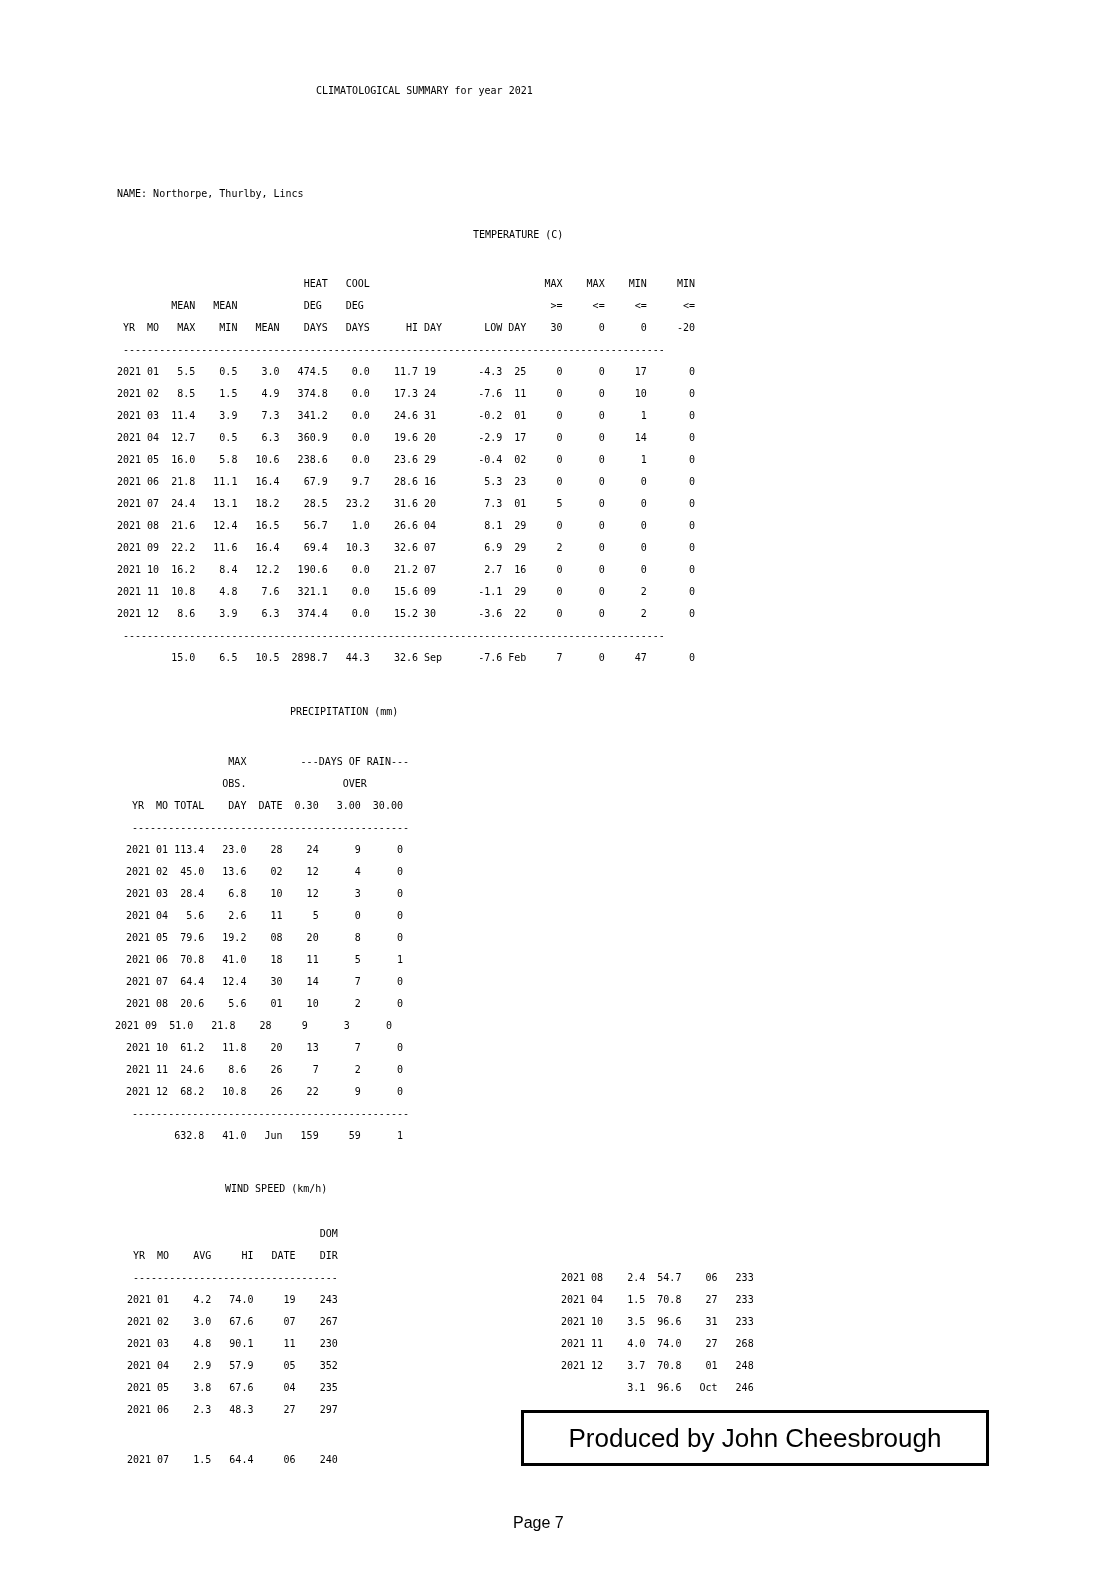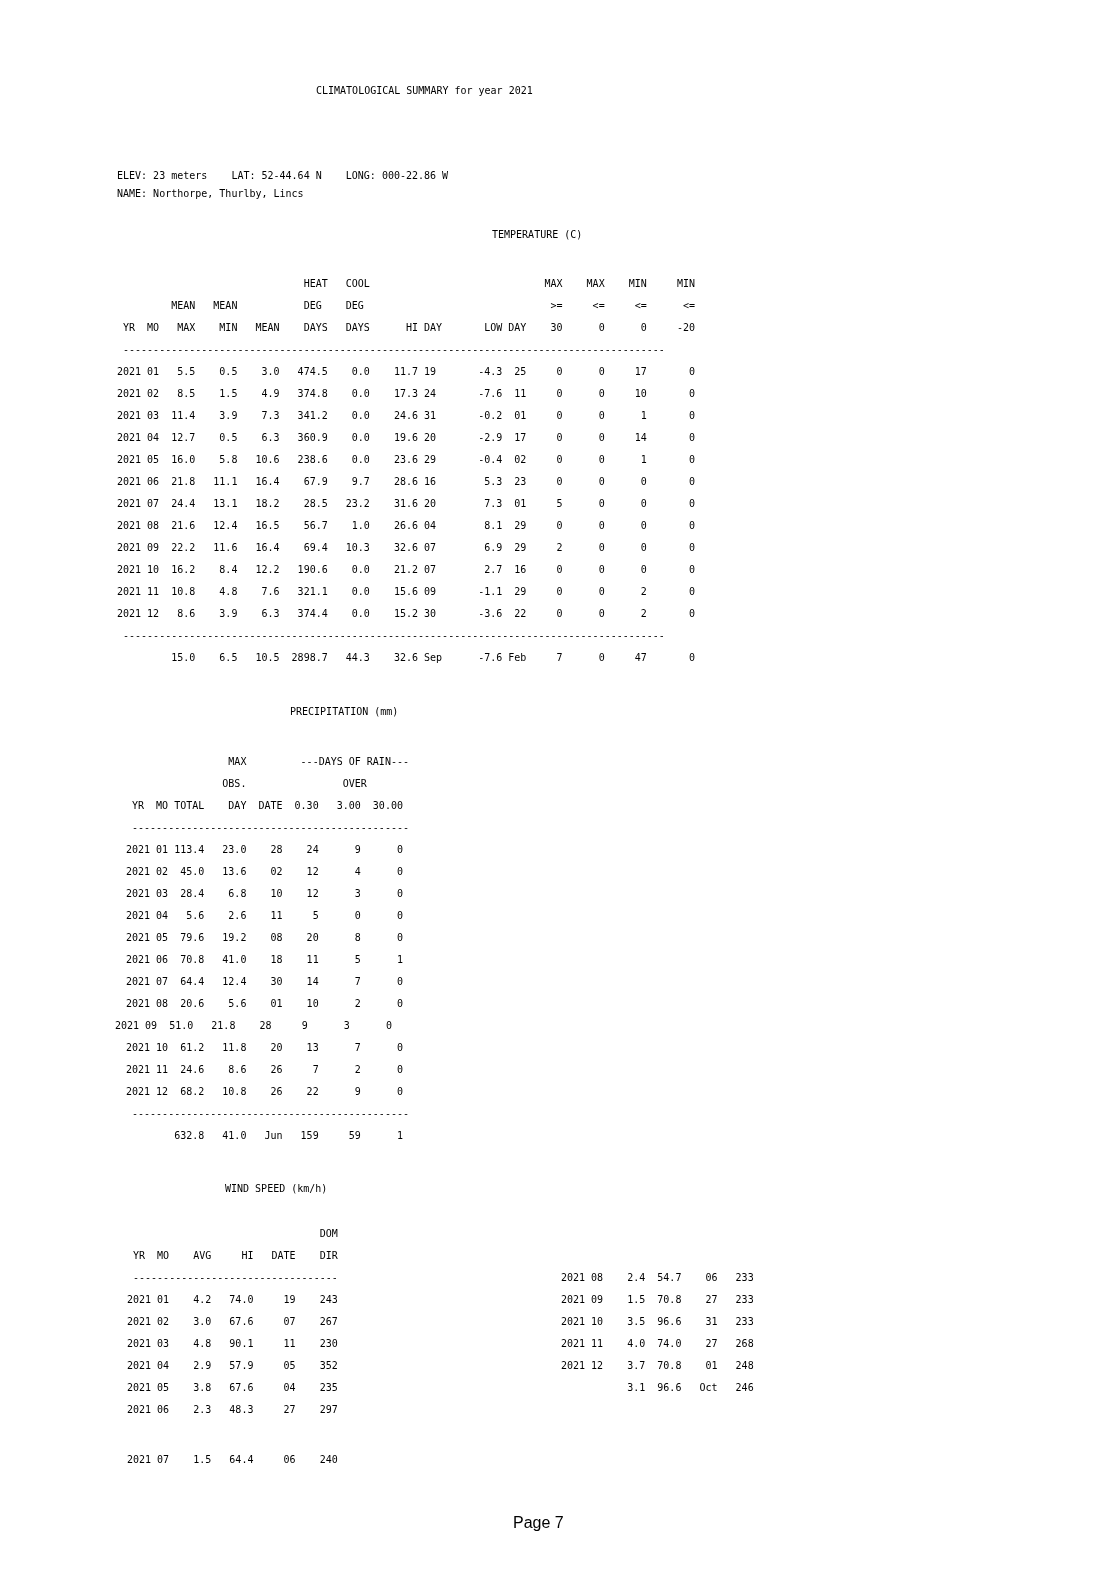--- a/index.html
+++ b/index.html
@@ -8,21 +8,21 @@
     font-family:"DejaVu Sans Mono",monospace;color:#000;
   }
   .page{position:absolute;left:0;top:0;width:1111px;height:1580px;background:#fff;}
   .mline{
     position:absolute;white-space:pre;font-size:10px;line-height:17px;color:#000;
     font-family:"DejaVu Sans Mono",monospace;
   }
   #doc-title{left:316px;top:82px;}
   #station-name{left:117px;top:145px;margin-top:40px;}
   #station-info{left:117px;top:167px;}
-  #temp-title{left:492px;top:226px;}
+  #temp-title{left:473px;top:226px;}
   #precip-title{left:290px;top:703px;}
   #wind-title{left:225px;top:1180px;}
   #produced-box{
     position:absolute;left:521px;top:1410px;width:462px;height:50px;
     border:3px solid #000;display:flex;align-items:center;justify-content:center;
     background:#fff;
   }
   #produced-box span{
     font-family:"Liberation Sans",sans-serif;font-size:26px;color:#000;white-space:pre;
   }
@@ -30,21 +30,20 @@
     position:absolute;left:513px;top:1514px;
     font-family:"Liberation Sans",sans-serif;font-size:16px;color:#000;
   }
 </style>
 </head>
 <body>
 
 <div class="page">
   <div class="mline" id="doc-title">CLIMATOLOGICAL SUMMARY for year 2021</div>
   <div class="mline" id="station-name">NAME: Northorpe, Thurlby, Lincs</div>
-  <div class="mline" id="station-info">ELEV: 23 meters    LAT: 52-44.64 N    LONG: 000-22.86 W</div>
   <div class="mline" id="temp-title">TEMPERATURE (C)</div>
   <div class="mline" id="precip-title">PRECIPITATION (mm)</div>
   <div class="mline" id="wind-title">WIND SPEED (km/h)</div>
 
   <div id="table-lines">
       <div class="mline" style="left: 117px; top: 275px;">                               HEAT   COOL                             MAX    MAX    MIN     MIN</div>
       <div class="mline" style="left: 117px; top: 297px;">         MEAN   MEAN           DEG    DEG                               &gt;=     &lt;=     &lt;=      &lt;=</div>
       <div class="mline" style="left: 117px; top: 319px;"> YR  MO   MAX    MIN   MEAN    DAYS   DAYS      HI DAY       LOW DAY    30      0      0     -20</div>
       <div class="mline" style="left: 117px; top: 341px;"> ------------------------------------------------------------------------------------------</div>
       <div class="mline" style="left: 117px; top: 363px;">2021 01   5.5    0.5    3.0   474.5    0.0    11.7 19       -4.3  25     0      0     17       0</div>
@@ -83,21 +82,24 @@
       <div class="mline" style="left: 127px; top: 1247px;"> YR  MO    AVG     HI   DATE    DIR</div>
       <div class="mline" style="left: 127px; top: 1269px;"> ----------------------------------</div>
       <div class="mline" style="left: 127px; top: 1291px;">2021 01    4.2   74.0     19    243</div>
       <div class="mline" style="left: 127px; top: 1313px;">2021 02    3.0   67.6     07    267</div>
       <div class="mline" style="left: 127px; top: 1335px;">2021 03    4.8   90.1     11    230</div>
       <div class="mline" style="left: 127px; top: 1357px;">2021 04    2.9   57.9     05    352</div>
       <div class="mline" style="left: 127px; top: 1379px;">2021 05    3.8   67.6     04    235</div>
       <div class="mline" style="left: 127px; top: 1401px;">2021 06    2.3   48.3     27    297</div>
       <div class="mline" style="left: 127px; top: 1423px; margin-top: 28px;">2021 07    1.5   64.4     06    240</div>
       <div class="mline" style="left: 561px; top: 1269px;">2021 08    2.4  54.7    06   233</div>
-      <div class="mline" style="left: 561px; top: 1291px;">2021 09    1.5  70.8    27   233</div>
+      <div class="mline" style="left: 561px; top: 1291px;">2021 04    1.5  70.8    27   233</div>
       <div class="mline" style="left: 561px; top: 1313px;">2021 10    3.5  96.6    31   233</div>
       <div class="mline" style="left: 561px; top: 1335px;">2021 11    4.0  74.0    27   268</div>
       <div class="mline" style="left: 561px; top: 1357px;">2021 12    3.7  70.8    01   248</div>
       <div class="mline" style="left: 561px; top: 1379px;">           3.1  96.6   Oct   246</div>
     </div>
 
+  <div id="produced-box">
+    <span>Produced by John Cheesbrough</span>
+  </div>
   <div id="page-number">Page 7</div>
 </div>
 
 </body></html>

